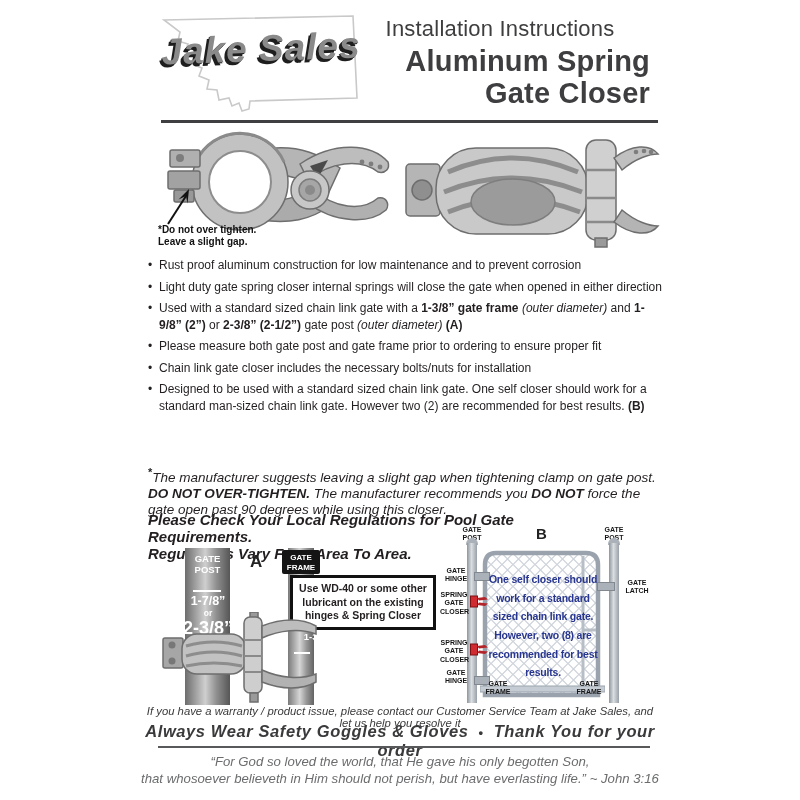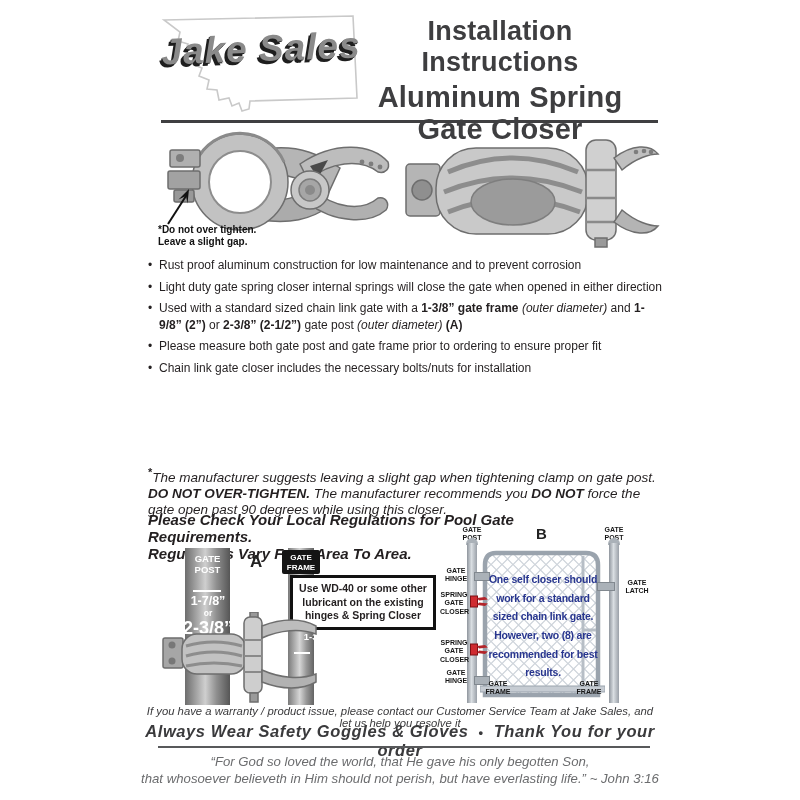--- a/index.html
+++ b/index.html
@@ -6,22 +6,22 @@
   body{width:800px;height:800px;position:relative;font-family:"Liberation Sans",sans-serif;color:#231f20;}
   .page{position:absolute;inset:0;background:#fff;overflow:hidden;}
 
   
   .logo-wrap{position:absolute;left:150px;top:10px;width:218px;height:108px;}
   .logo-wrap svg{position:absolute;left:0;top:0;}
   .logo-text{position:absolute;left:6px;top:18px;width:210px;text-align:center;
     font-size:37px;font-weight:bold;font-style:italic;color:#8a8a8a;letter-spacing:1px;
     text-shadow:-3px 3px 0 #1e1e1e, -1px 1px 0 #1e1e1e;transform:rotate(-2deg);white-space:nowrap;}
   .titles{position:absolute;left:350px;top:16px;width:300px;text-align:center;color:#3e3e40;}
-  .eyebrow{font-size:27px;font-weight:700;letter-spacing:0.2px;}
-  .big-title{font-size:29px;font-weight:bold;line-height:1.1;margin-top:4px;letter-spacing:0.2px;}
+  .eyebrow{font-size:22px;font-weight:400;letter-spacing:0.2px;}
+  .big-title{font-size:29px;font-weight:bold;line-height:1.1;margin-top:4px;letter-spacing:0.2px;text-align:right;}
   .rule1{position:absolute;left:161px;top:120px;width:497px;height:2.5px;background:#3f3f41;}
 
   
   .photos{position:absolute;left:148px;top:126px;width:512px;height:130px;}
   .photo-left{position:absolute;left:2px;top:2px;}
   .photo-right{position:absolute;left:252px;top:10px;}
   .photo-note{position:absolute;left:10px;top:98px;font-size:10px;font-weight:bold;line-height:1.2;color:#111;}
   .note-arrow{position:absolute;left:12px;top:62px;}
 
   
@@ -155,20 +155,21 @@
     </div>
   </div>
 
   <div class="bullets">
     <ul>
       <li><span>Rust proof aluminum construction for low maintenance and to prevent corrosion</span></li>
       <li><span>Light duty gate spring closer internal springs will close the gate when opened in either direction</span></li>
       <li><span>Used with a standard sized chain link gate with a </span><b>1-3/8” gate frame</b><span> </span><i>(outer diameter)</i><span>  and </span><b>1-9/8” (2”)</b><span> or </span><b>2-3/8” (2-1/2”)</b><span> gate post </span><i>(outer diameter)</i><span> </span><b>(A)</b></li>
       <li><span>Please measure both gate post and gate frame prior to ordering to ensure proper fit</span></li>
       <li><span>Chain link gate closer includes the necessary bolts/nuts for installation</span></li>
+      <li><span>Designed to be used with a standard sized chain link gate. One self closer should work for a standard man-sized chain link gate. However two (2) are recommended for best results. </span><b>(B)</b></li>
     </ul>
   </div>
 
   <p class="note-par"><sup>*</sup><i>The manufacturer suggests leaving a slight gap when tightening clamp on gate post. </i><b class="bi">DO NOT OVER-TIGHTEN.</b><i>  The manufacturer recommends you </i><b class="bi">DO NOT</b><i> force the gate open past 90 degrees while using this closer.</i></p>
 
   <div class="regs">
     <div>Please Check Your Local Regulations for Pool Gate Requirements.</div>
     <div>Regulations Vary From Area To Area.</div>
   </div>
 

